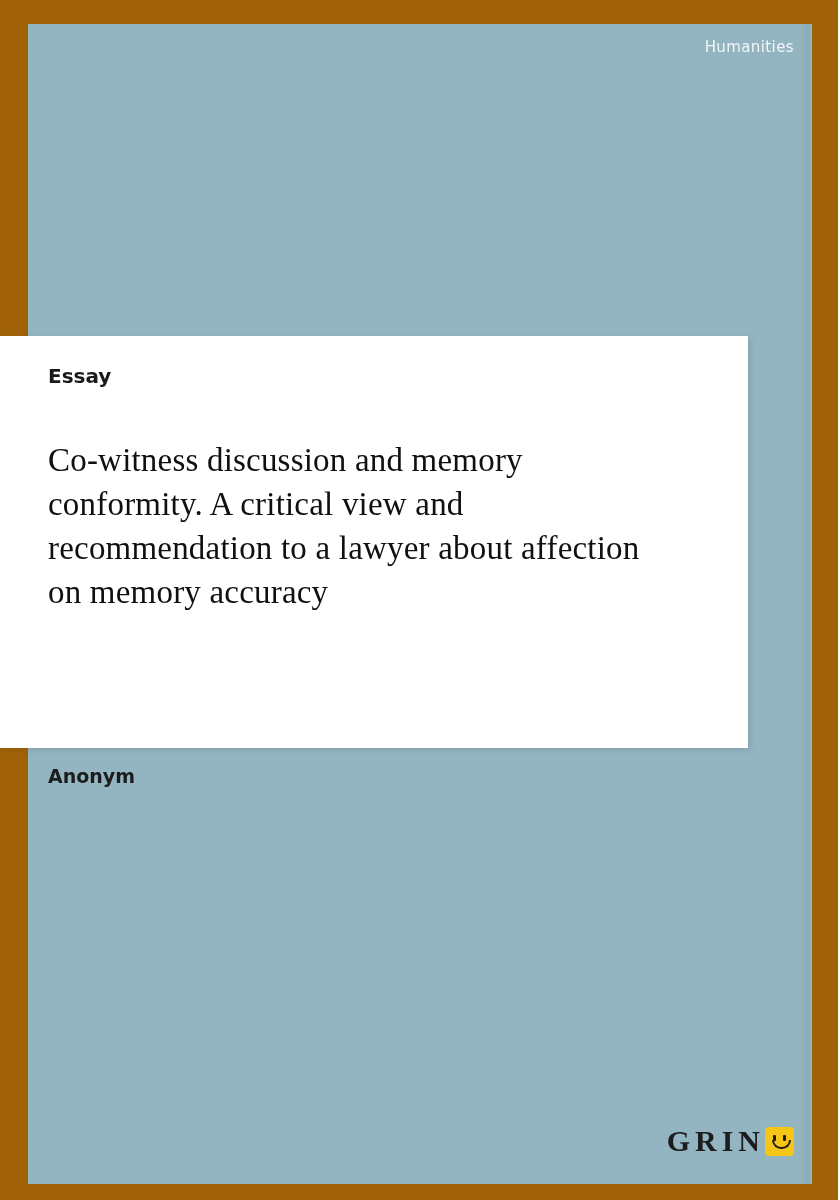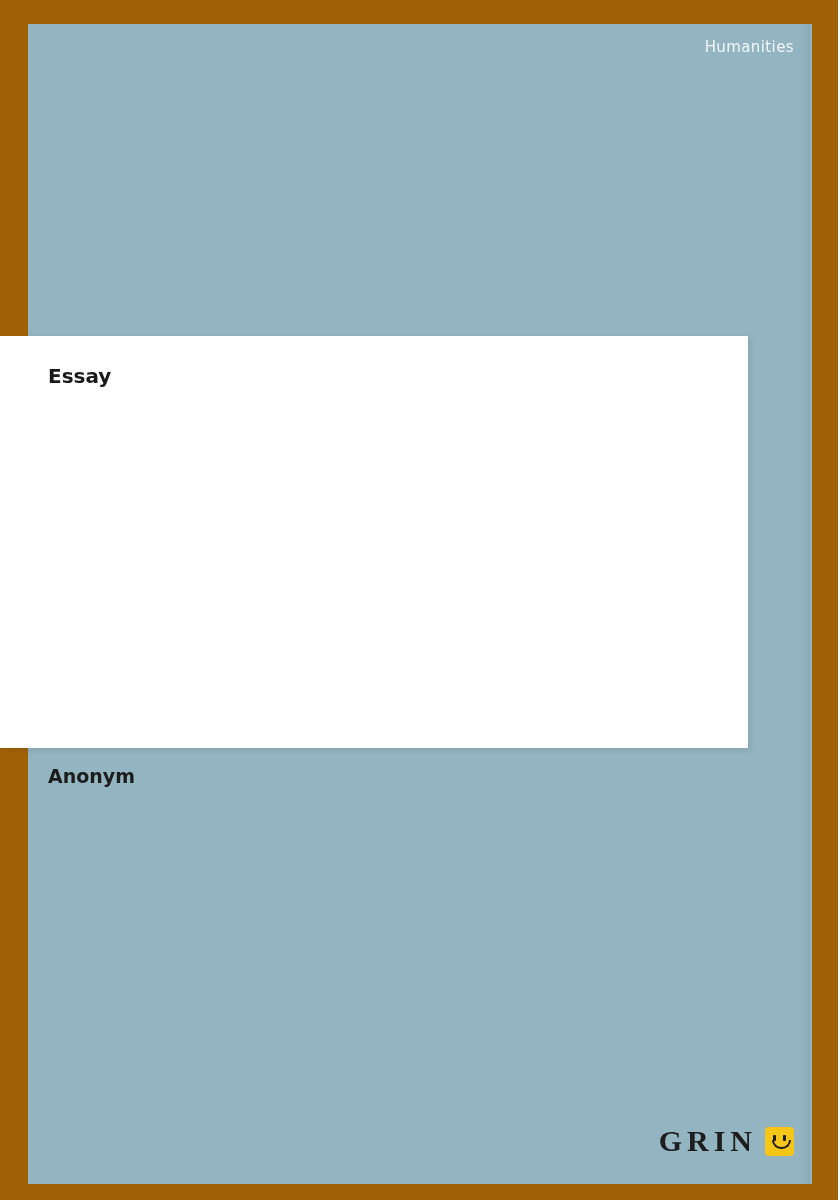--- a/index.html
+++ b/index.html
@@ -82,21 +82,21 @@
     color: #1c1c1c;
     font-family: "DejaVu Sans", sans-serif;
   }
   
   .logo {
     position: absolute;
     right: 44px;
     bottom: 42px;
     display: flex;
     align-items: center;
-    gap: 8px;
+    gap: 0;
   }
   .logo-text {
     font-family: "Liberation Serif", serif;
     font-size: 30px;
     font-weight: bold;
     letter-spacing: 5px;
     color: #1d1d1d;
   }
   .logo-mark {
     width: 29px;
@@ -135,20 +135,21 @@
 
   <div class="cover-bg"></div>
   <div class="spine-shade"></div>
 
   <div class="category">Humanities</div>
 
   <div class="title-panel"></div>
 
   <div class="author">Essay</div>
 
+  <div class="booktitle">Co-witness discussion and memory conformity. A critical view and recommendation to a lawyer about affection on memory accuracy</div>
 
   <div class="doctype">Anonym</div>
 
   <div class="logo">
     <div class="logo-text">GRIN</div>
     <div class="logo-mark">
       <span class="eye-l"></span>
       <span class="eye-r"></span>
       <span class="smile"></span>
     </div>

